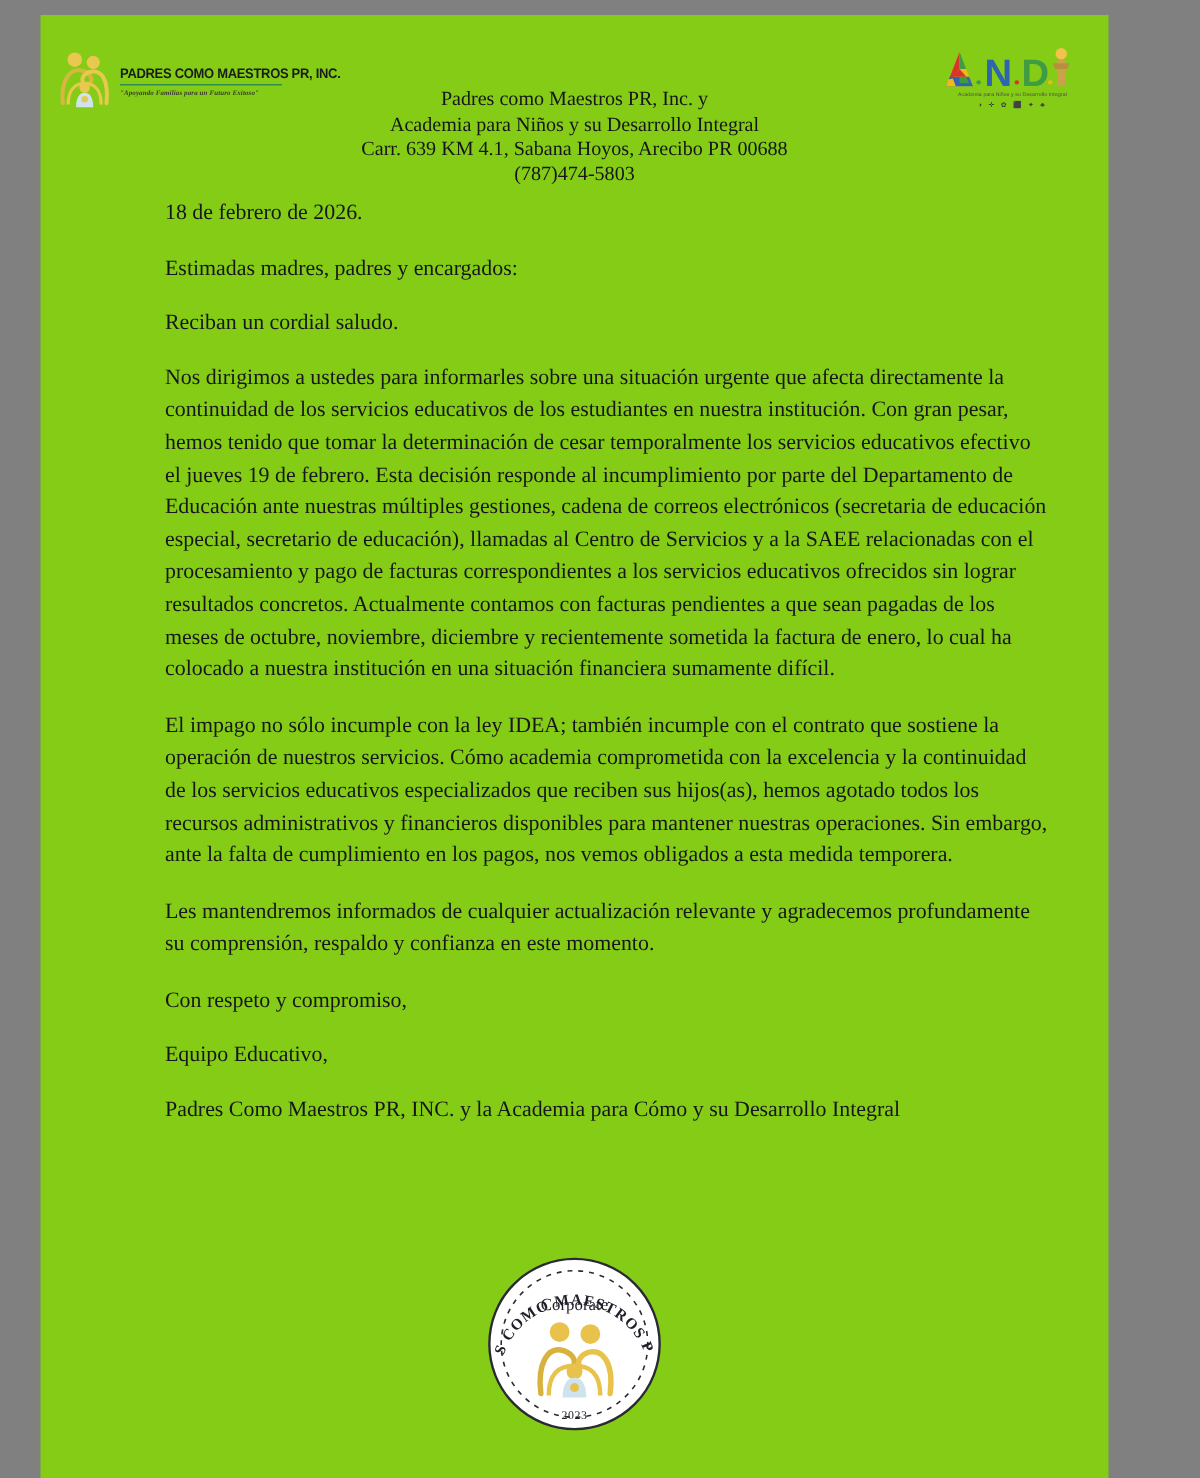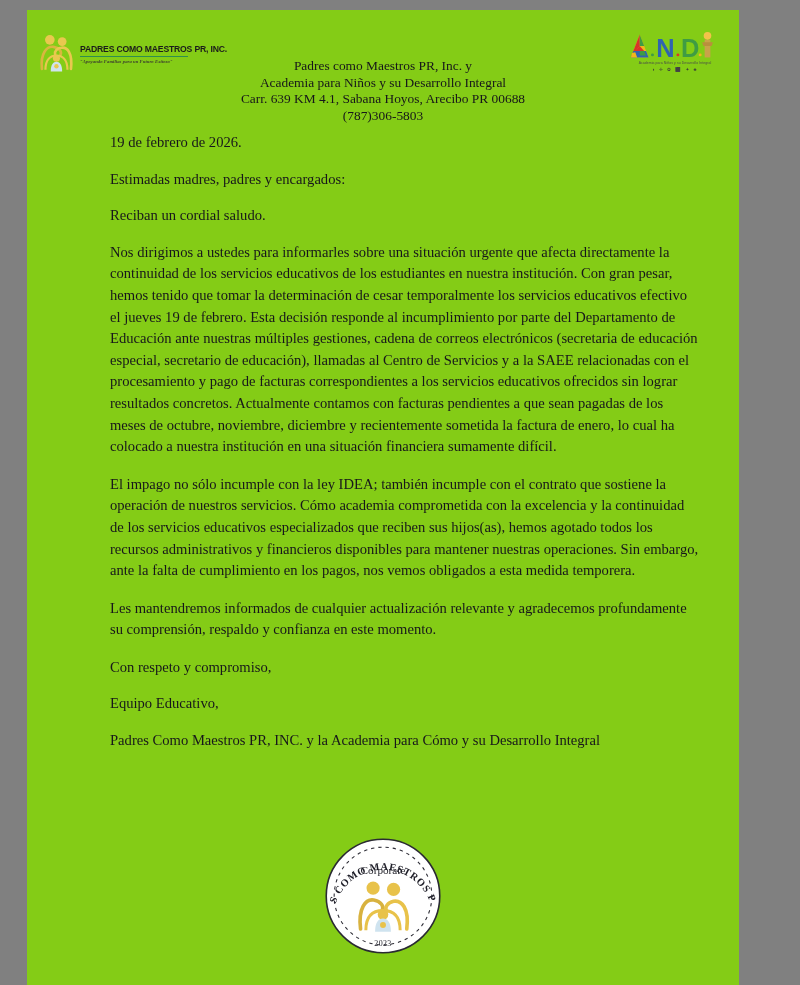--- a/index.html
+++ b/index.html
@@ -168,21 +168,21 @@
         <div class="wordmark">PADRES COMO MAESTROS PR, INC.</div>
         <div class="rule"></div>
         <div class="tagline">"Apoyando  Familias para un Futuro Exitoso"</div>
       </div>
     </div>
 
     <div class="org-block">
       <div>Padres como Maestros PR, Inc. y</div>
       <div>Academia para Niños y su Desarrollo Integral</div>
       <div>Carr. 639 KM 4.1, Sabana Hoyos, Arecibo PR 00688</div>
-      <div>(787)306-5803</div>
+      <div>(787)474-5803</div>
     </div>
 
     <div class="logo-right">
       <svg class="andi-letters" viewBox="0 0 150 44">
 
         <g>
           <path d="M6 40 L20 4 L34 40 Z" fill="#f2b71c"></path>
           <path d="M6 40 L20 4 L20 22 Z" fill="#d8352a"></path>
           <path d="M20 22 L20 4 L27 22 Z" fill="#3f9c43"></path>
           <path d="M10 30 L30 30 L34 40 L6 40 Z" fill="#2f64b0"></path>
@@ -201,21 +201,21 @@
         <rect x="122" y="12" width="9" height="28" fill="#c9a24a"></rect>
         <circle cx="126.5" cy="6" r="6" fill="#f2c24a"></circle>
         <path d="M118 16 L135 16 L133 22 L120 22 Z" fill="#b98f3d"></path>
       </svg>
       <div class="andi-sub">Academia para Niños y su Desarrollo Integral</div>
       <div class="andi-icons">◑ ✛ ✿ ⬛ ✦ ♣</div>
     </div>
   </div>
 
   <div class="letter">
-    <p class="tight">19 de febrero de 2026.</p>
+    <p class="tight">18 de febrero de 2026.</p>
     <p class="tight">Estimadas madres, padres y encargados:</p>
     <p class="tight">Reciban un cordial saludo.</p>
     <p>Nos dirigimos a ustedes para informarles sobre una situación urgente que afecta directamente la continuidad de los servicios educativos de los estudiantes en nuestra institución. Con gran pesar, hemos tenido que tomar la determinación de cesar temporalmente los servicios educativos efectivo el jueves 19 de febrero.  Esta decisión responde al incumplimiento por parte del Departamento de Educación ante nuestras múltiples gestiones, cadena de correos electrónicos (secretaria de educación especial, secretario de educación), llamadas al Centro de Servicios y a la SAEE relacionadas con el procesamiento y pago de facturas correspondientes a los servicios educativos ofrecidos sin lograr resultados concretos. Actualmente contamos con facturas pendientes a que sean pagadas de los meses de octubre, noviembre, diciembre y recientemente sometida la factura de enero, lo cual ha colocado a nuestra institución en una situación financiera sumamente difícil.</p>
     <p>El impago no sólo incumple con la ley IDEA; también incumple con el contrato que sostiene la operación de nuestros servicios. Cómo academia comprometida con la excelencia y la continuidad de los servicios educativos especializados que reciben sus hijos(as), hemos agotado todos los recursos administrativos y financieros disponibles para mantener nuestras operaciones. Sin embargo, ante la falta de cumplimiento en los pagos, nos vemos obligados a esta medida temporera.</p>
     <p>Les mantendremos informados de cualquier actualización relevante y agradecemos profundamente su comprensión, respaldo y confianza en este momento.</p>
     <p class="sig">Con respeto y compromiso,</p>
     <p class="sig">Equipo Educativo,</p>
     <p class="sig">Padres Como Maestros PR, INC. y la Academia para Cómo y su Desarrollo Integral</p>
   </div>
 

